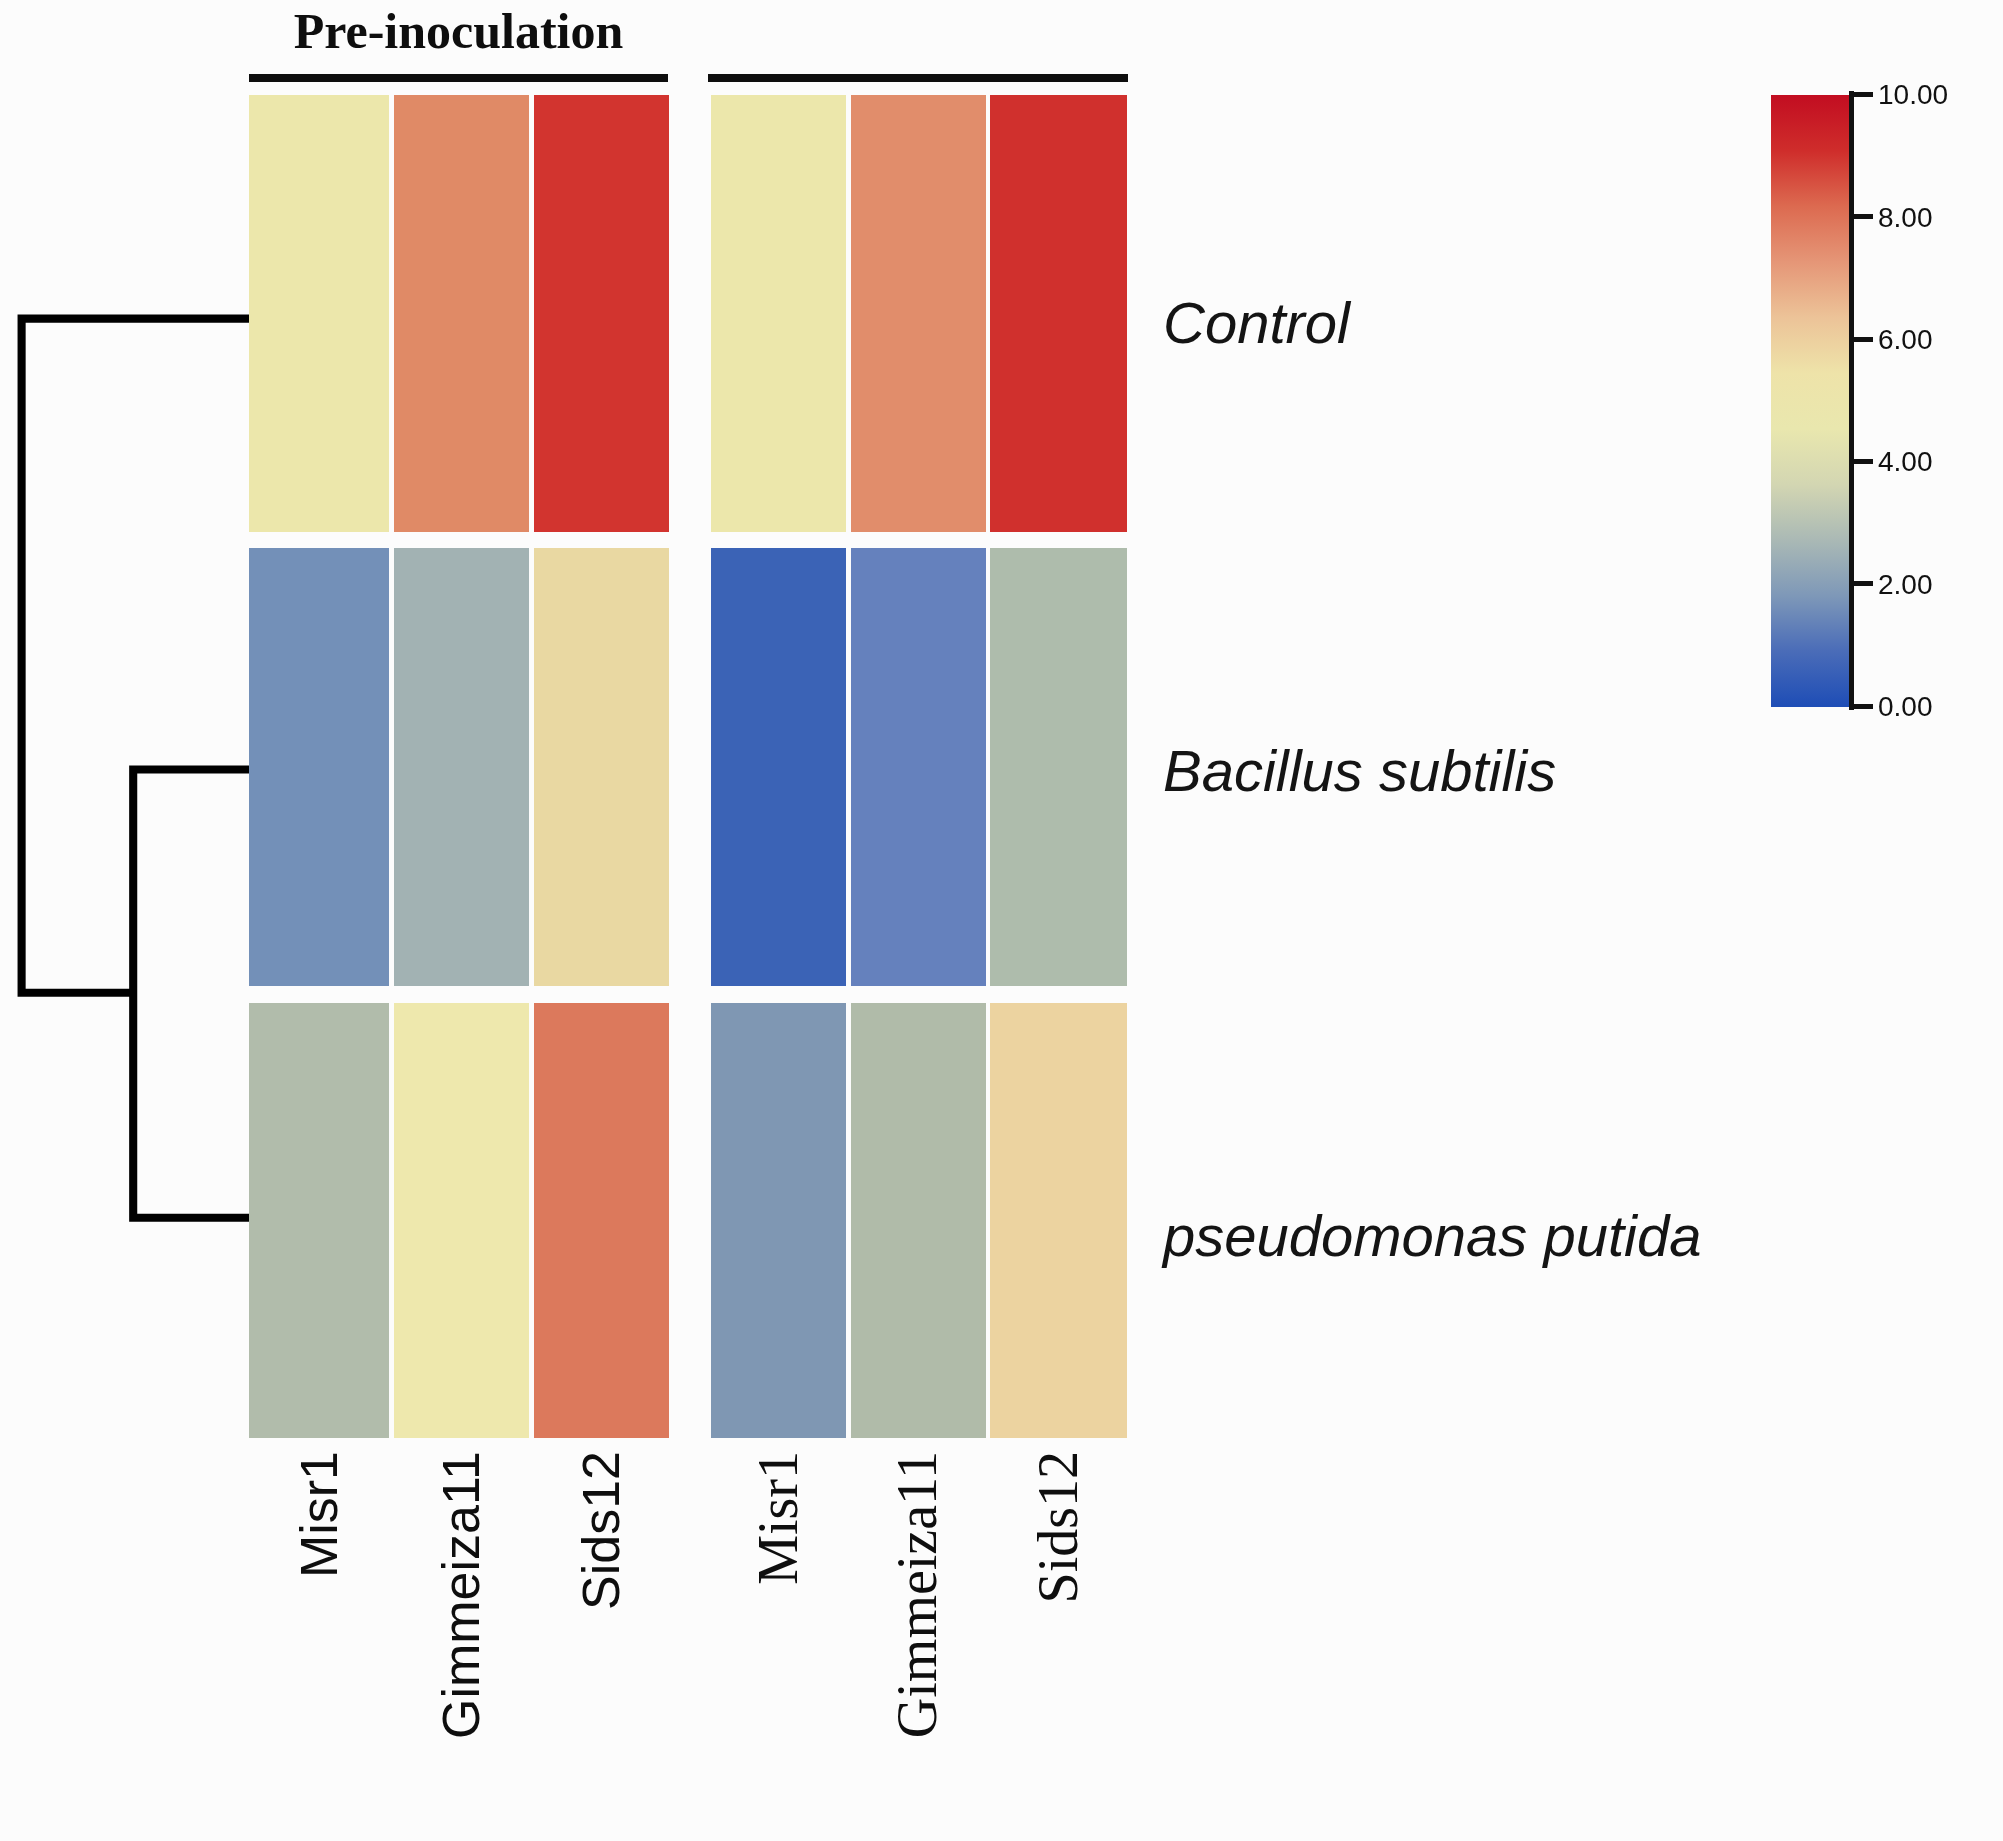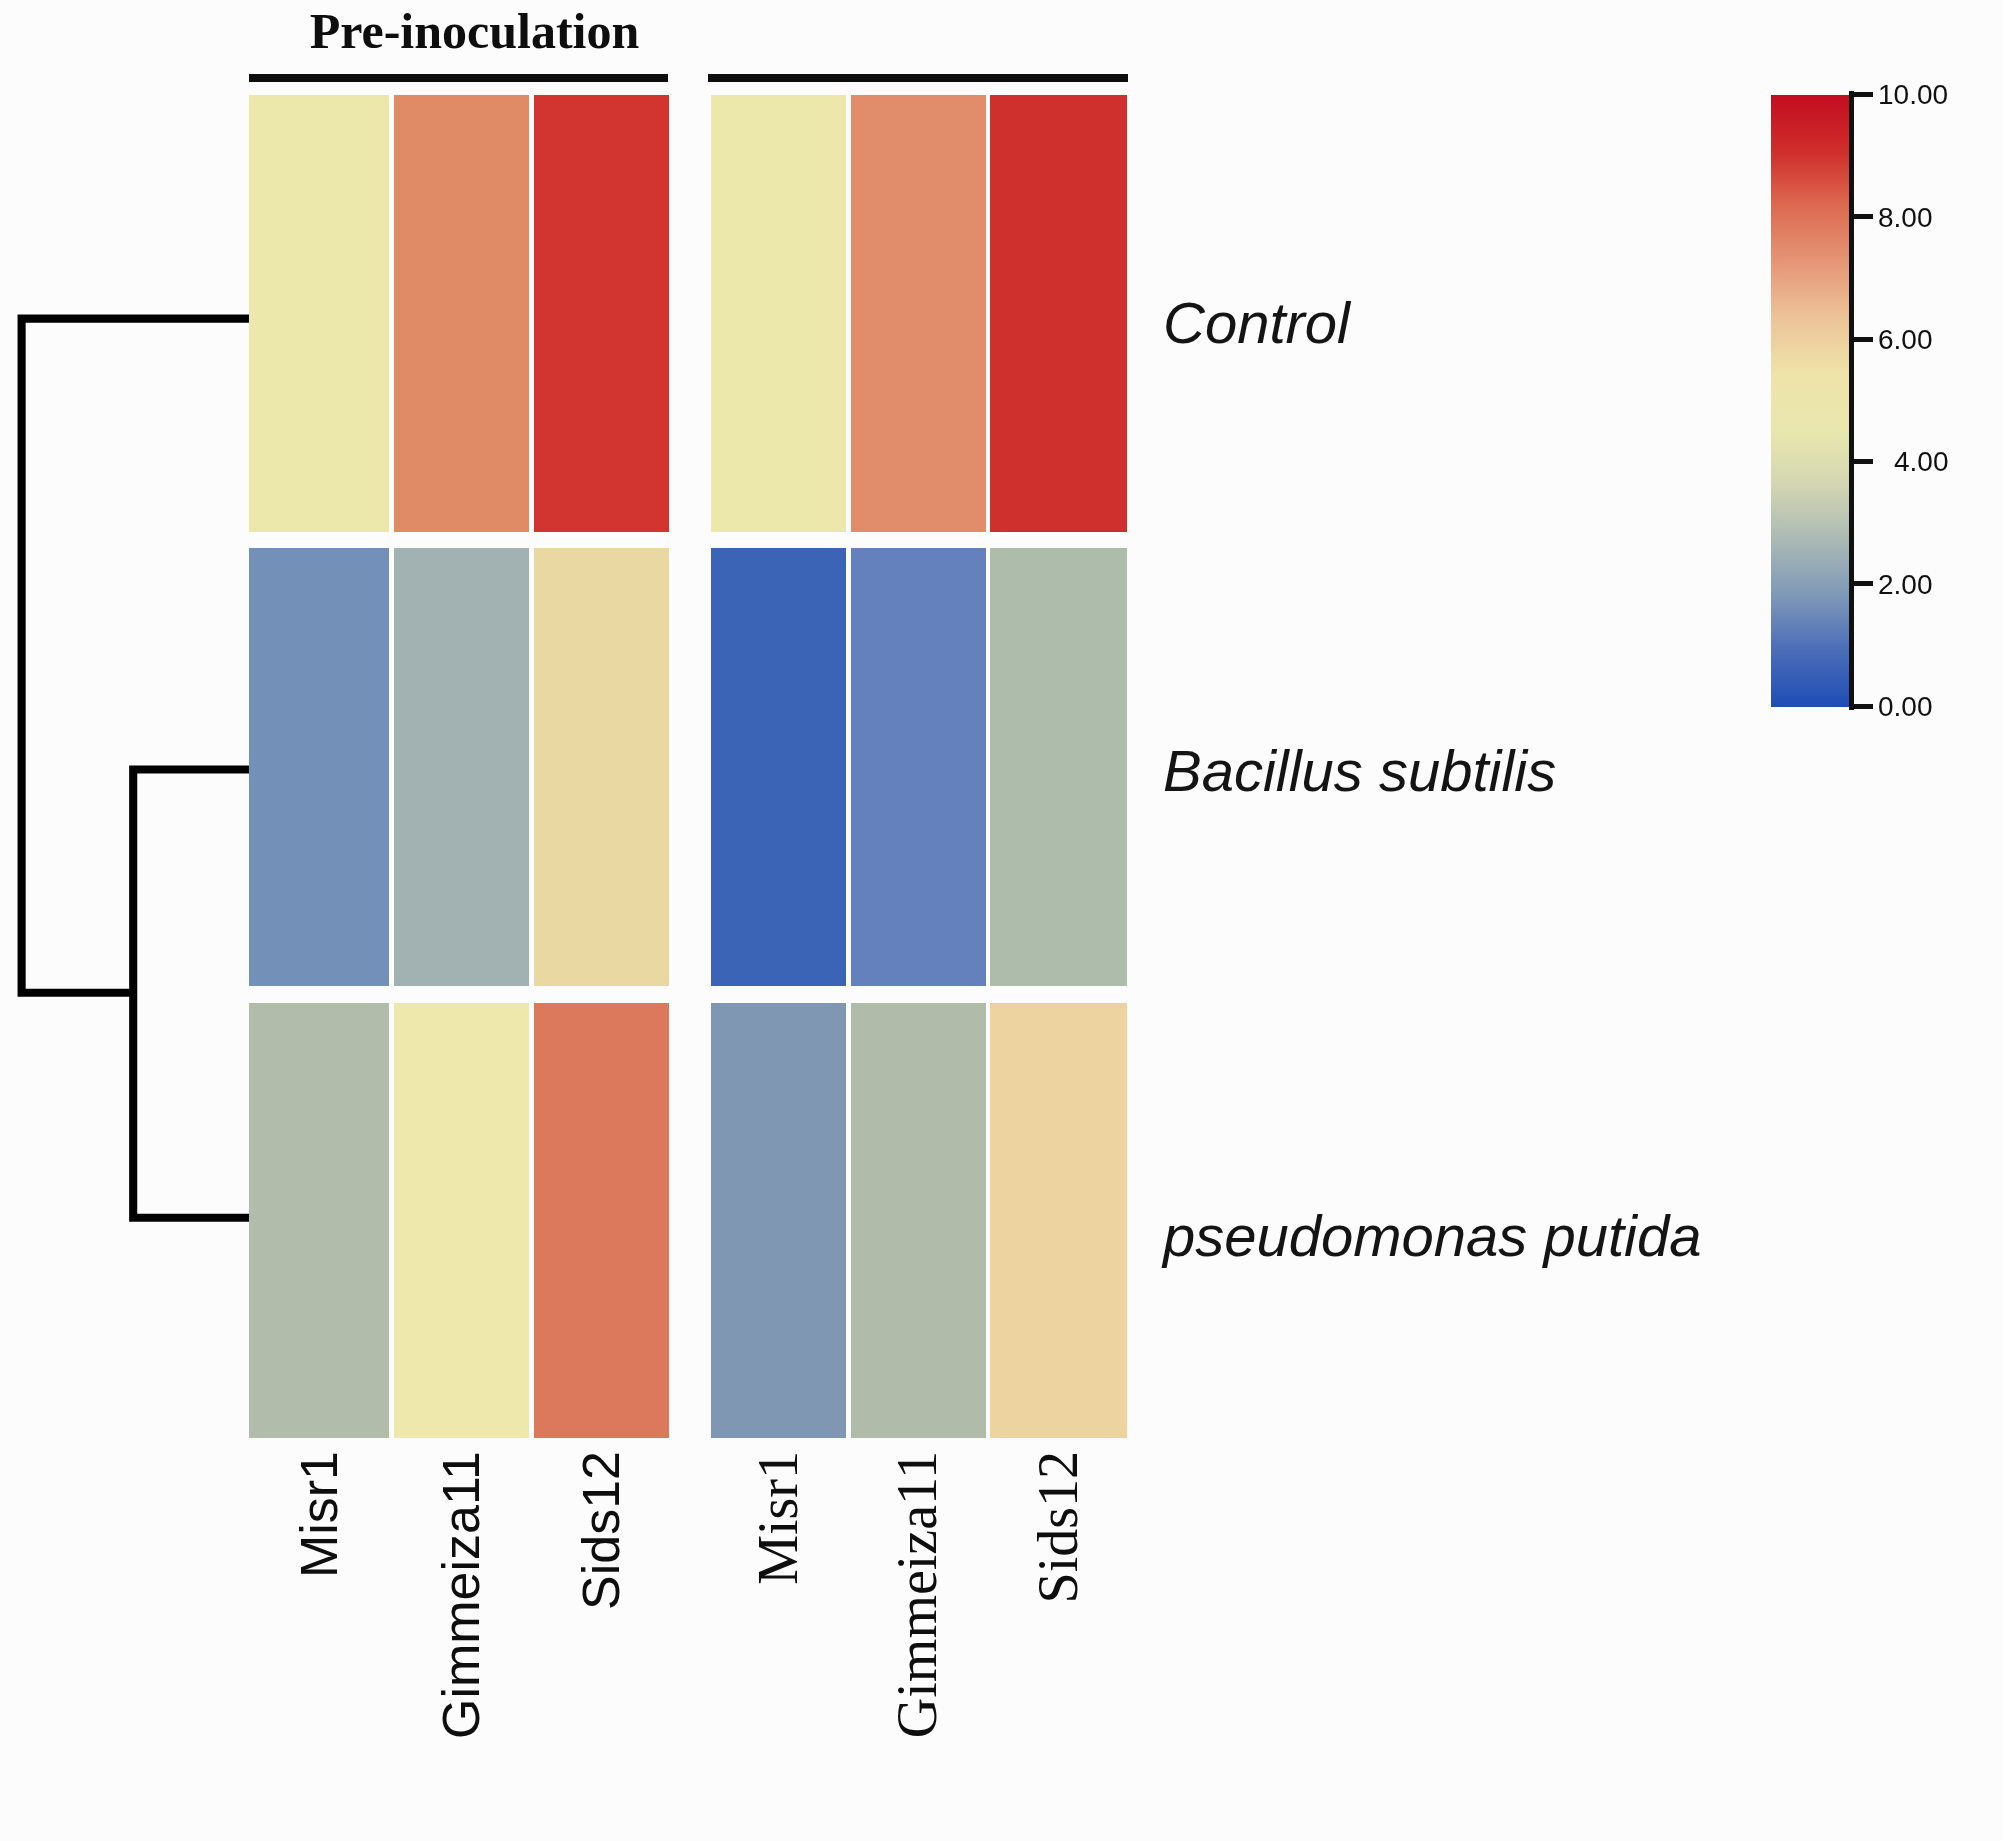--- a/index.html
+++ b/index.html
@@ -52,21 +52,21 @@
   .cbar-tick-label{
     position:absolute;left:1878px;height:49px;line-height:49px;
     font-size:28px;color:#111;white-space:nowrap;
   }
 </style>
 </head>
 <body>
 
 <div id="figure">
 
-  <div class="group-header" style="left:265px;width:419px;">Pre-inoculation</div>
+  <div class="group-header" style="left:249px;width:419px;">Pre-inoculation</div>
   <div class="header-underline" style="left:249px;width:419px;"></div>
   <div class="header-underline" style="left:708px;width:420px;"></div>
 
   <svg id="dendrogram" width="270" height="1350" viewBox="0 0 300 1500">
     <path d="M 277 354 L 24 354 L 24 1103 L 148 1103" fill="none" stroke="#000000" stroke-width="9"></path>
     <path d="M 277 855 L 148 855 L 148 1353 L 277 1353" fill="none" stroke="#000000" stroke-width="9"></path>
   </svg>
 
   <div id="generated">
       <div class="heat-cell" style="left: 249px; top: 95px; width: 140px; height: 437px; background: rgb(236, 231, 171);"></div>
@@ -98,21 +98,21 @@
       <div class="col-label-anchor" style="left: 1028px; top: 1451px;"><span class="col-label post">Sids12</span></div>
       <div id="colorbar-bar" style="left: 1771px; top: 95px; width: 79px; height: 612px; background: linear-gradient(rgb(194, 13, 33), rgb(207, 45, 43), rgb(220, 106, 80), rgb(229, 150, 119), rgb(236, 195, 152), rgb(238, 227, 169), rgb(233, 231, 174), rgb(211, 214, 178), rgb(170, 185, 181), rgb(126, 152, 184), rgb(74, 108, 184), rgb(30, 77, 182));"></div>
       <div id="colorbar-spine"></div>
       <div class="cbar-tick" style="top: 92px;"></div>
       <div class="cbar-tick-label" style="top: 70px;">10.00</div>
       <div class="cbar-tick" style="top: 214px;"></div>
       <div class="cbar-tick-label" style="top: 193px;">8.00</div>
       <div class="cbar-tick" style="top: 337px;"></div>
       <div class="cbar-tick-label" style="top: 315px;">6.00</div>
       <div class="cbar-tick" style="top: 459px;"></div>
-      <div class="cbar-tick-label" style="top: 437px; margin-left: 16px;">4.00</div>
+      <div class="cbar-tick-label" style="top: 437px;">4.00</div>
       <div class="cbar-tick" style="top: 581px;"></div>
       <div class="cbar-tick-label" style="top: 560px;">2.00</div>
       <div class="cbar-tick" style="top: 704px;"></div>
       <div class="cbar-tick-label" style="top: 682px;">0.00</div>
     </div>
 
 </div>
 
 
 </body></html>

